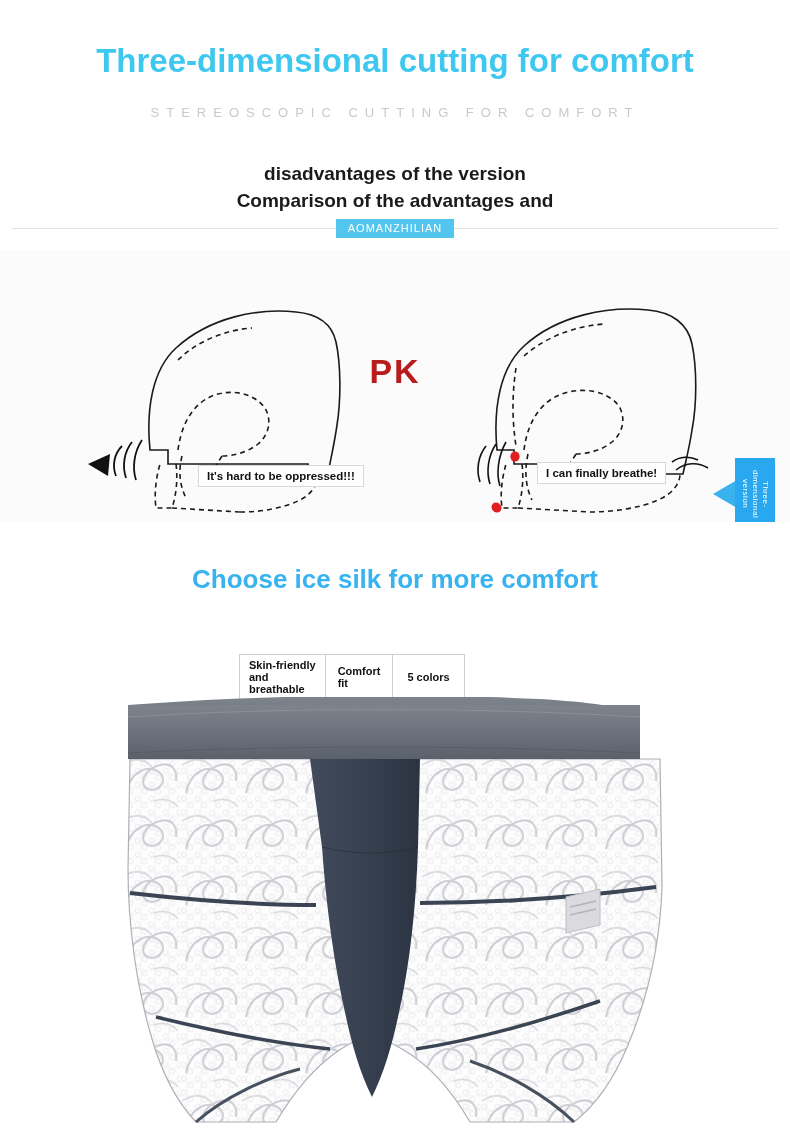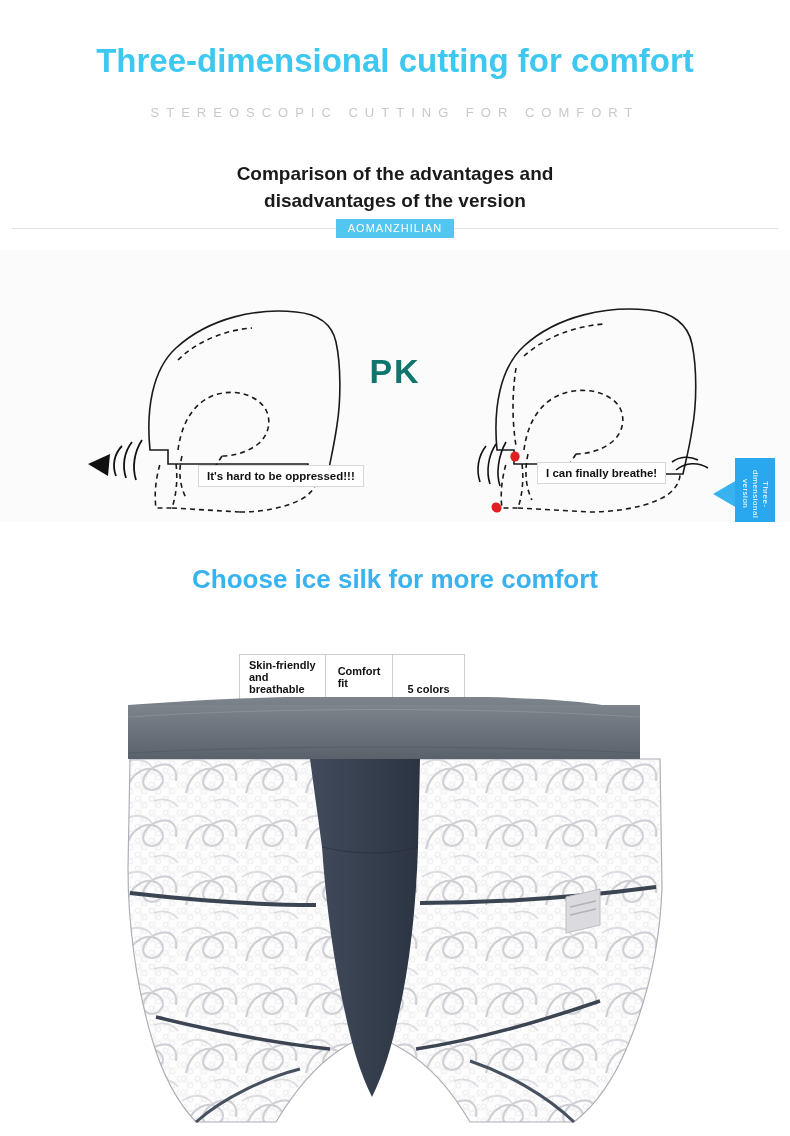--- a/index.html
+++ b/index.html
@@ -92,21 +92,21 @@
     height: 272px;
     background: #fbfbfb;
   }
   .pk {
     position: absolute;
     left: 0; top: 212px;
     width: 790px;
     text-align: center;
     font-size: 34px;
     font-weight: bold;
-    color: #0f766e;
+    color: #b91c1c;
     letter-spacing: 2px;
   }
   .callout {
     position: absolute;
     background: #ffffff;
     border: 1px solid #d8d8d8;
     font-size: 11.5px;
     font-weight: bold;
     color: #111;
     padding: 4px 8px;
@@ -179,21 +179,21 @@
     font-size: 11px;
     font-weight: bold;
     color: #111;
     padding: 4px 9px;
     display: flex;
     align-items: center;
     line-height: 12px;
   }
   .tag + .tag { margin-left: -1px; }
   .tag-2 { padding: 4px 12px; }
-  .tag-3 { padding: 4px 14px; align-items: flex-end; }
+  .tag-3 { padding: 4px 14px; }
 
   
   .product {
     position: absolute;
     left: 0; top: 175px;
     width: 790px;
     height: 439px;
     overflow: hidden;
   }
   svg.art { display: block; }
@@ -201,22 +201,22 @@
 </head>
 <body>
 
 <div class="hero">
   <div class="hero-title">Three-dimensional cutting for comfort</div>
   <div class="hero-sub">STEREOSCOPIC CUTTING FOR COMFORT</div>
 </div>
 
 <div class="compare">
   <div class="compare-title">
+    <div>disadvantages of the version</div>
     <div>Comparison of the advantages and</div>
-    <div>disadvantages of the version</div>
   </div>
   <div class="divider"></div>
   <div class="badge-wrap">
     <span class="badge">AOMANZHILIAN</span>
   </div>
 
   <div class="panel">
 
     <svg class="art" width="790" height="272" viewBox="0 0 790 272">
 

